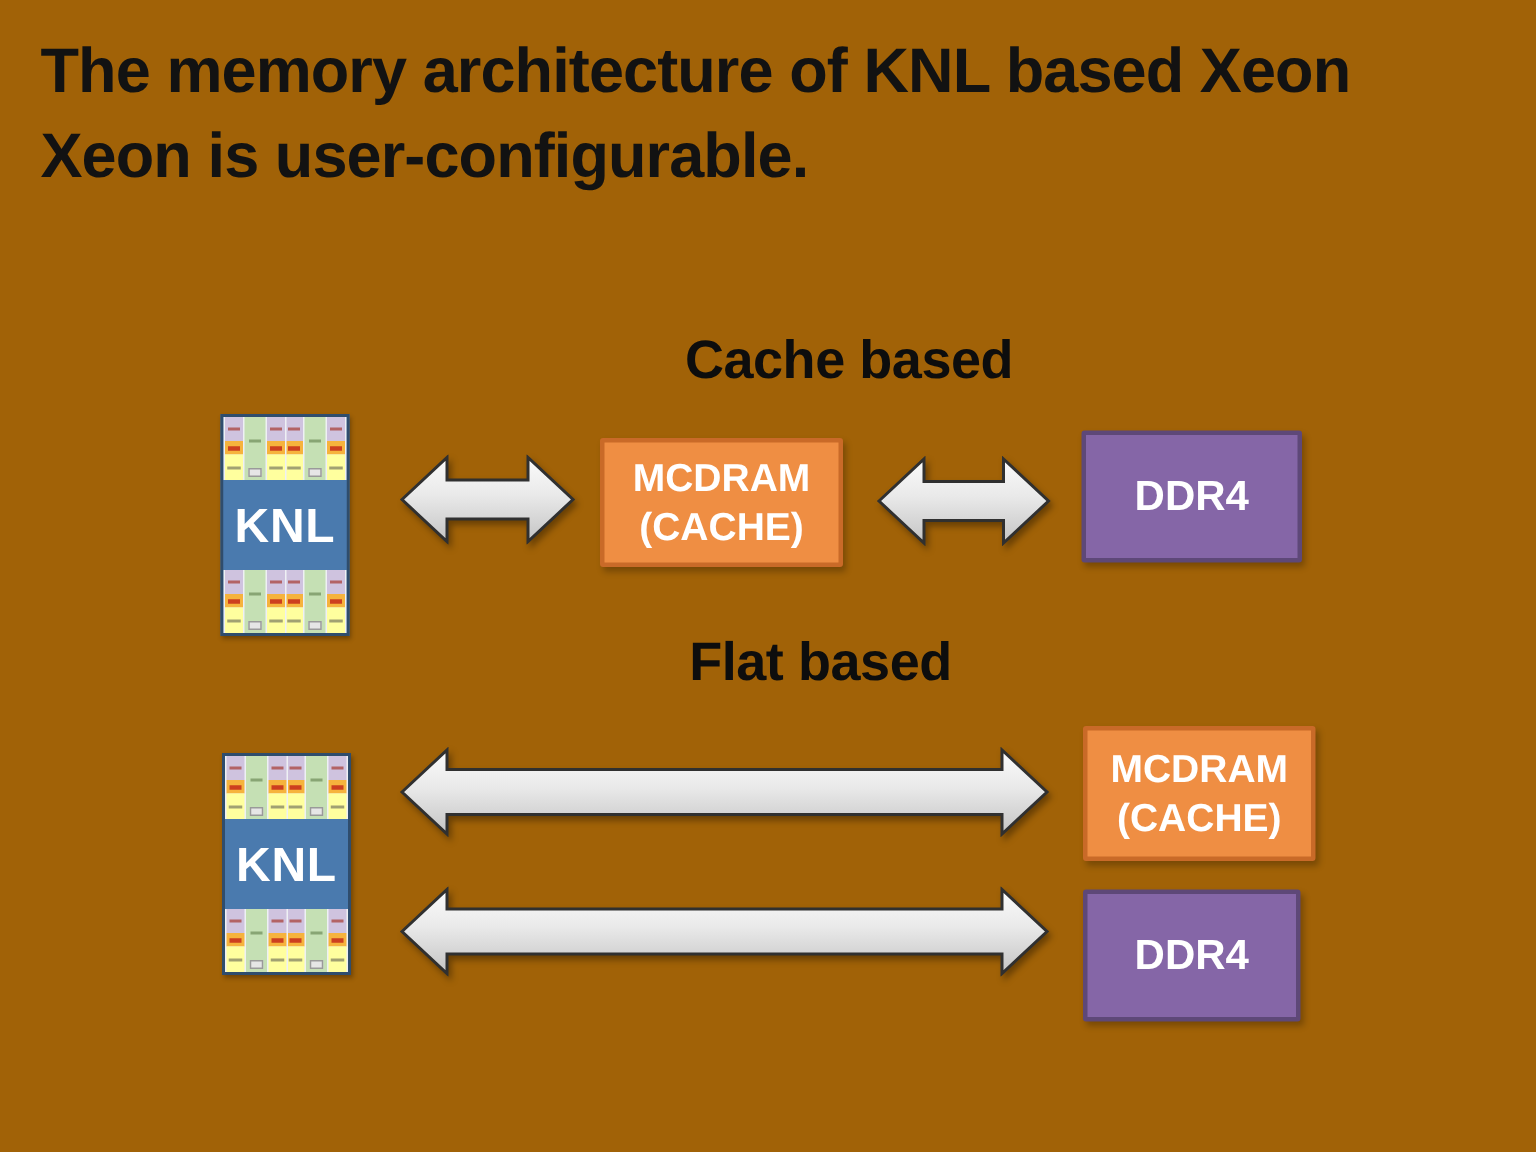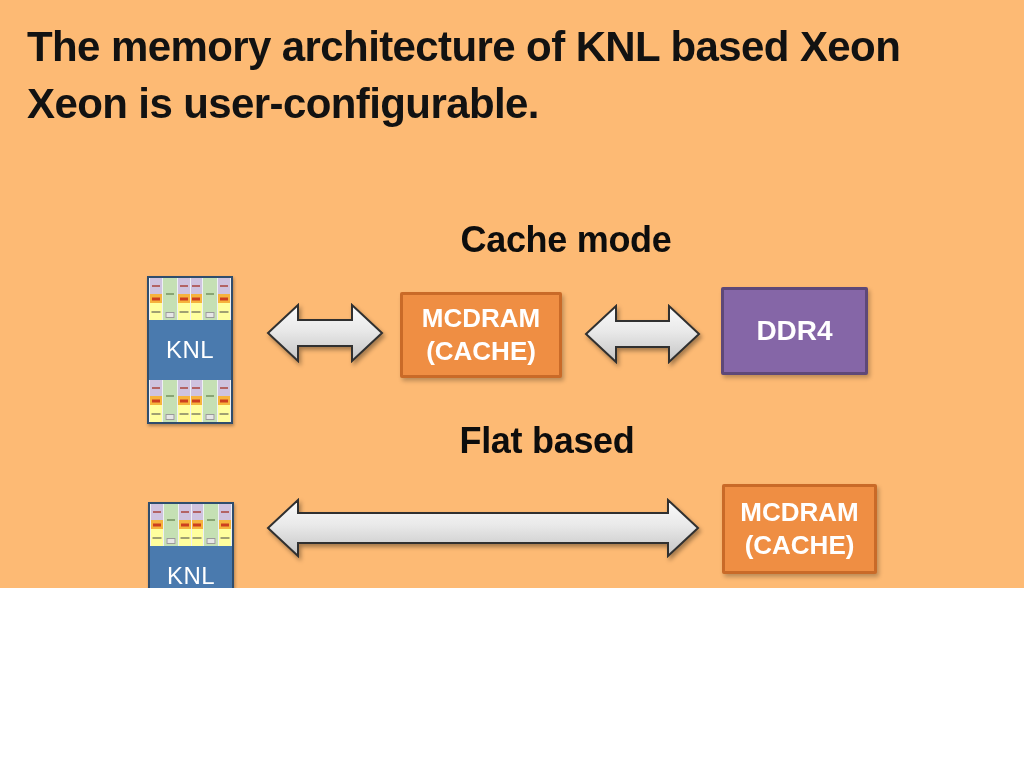--- a/index.html
+++ b/index.html
@@ -1,17 +1,17 @@
 <!DOCTYPE html>
 <html style="--mcdram-fill: #EF8E43; --mcdram-border: #C96A28; --ddr4-fill: #8566A7; --ddr4-border: #5E4878;"><head>
 <meta charset="utf-8">
 <style>
   html,body{margin:0;padding:0;background:#fff;}
   #slide{
-    position:relative;width:1024px;height:588px;background:#fdba74;
+    position:relative;width:1024px;height:768px;background:#a16207;
     font-family:"Liberation Sans", sans-serif;overflow:hidden;
   }
   .title{
     position:absolute;left:27px;top:18px;width:960px;
     font-size:42px;font-weight:bold;color:#121212;line-height:57px;letter-spacing:-0.6px;
   }
   .mode-heading{
     position:absolute;transform:translateX(-50%);
     font-size:36px;font-weight:bold;color:#0d0d0d;white-space:nowrap;letter-spacing:-0.3px;
   }
@@ -38,21 +38,21 @@
   }
   .blk{position:relative;}
   .blk::after{content:"";position:absolute;left:50%;top:50%;transform:translate(-50%,-50%);}
   .blk-lav{height:16px;background:#cfc3df;}
   .blk-lav::after{width:8px;height:2px;background:#a63b30;opacity:.7;}
   .blk-org{height:9px;background:#f6b33d;}
   .blk-org::after{width:8px;height:3px;background:#c52a1a;opacity:.85;}
   .blk-yel{flex:1;background:#ffff9e;}
   .blk-yel::after{width:9px;height:2px;background:#8a8a66;opacity:.8;}
   .die-mid{flex:1;display:flex;align-items:center;justify-content:center;background:#4a7aae;}
-  .die-mid span{color:#ffffff;font-weight:normal;font-size:24px;letter-spacing:.5px;}
+  .die-mid span{color:#ffffff;font-weight:bold;font-size:32px;letter-spacing:.5px;}
   #knl-cache{left:147px;top:276px;}
   #knl-flat{left:148px;top:502px;}
 
   
   .mem-box{
     position:absolute;box-sizing:border-box;border-radius:2px;
     display:flex;align-items:center;justify-content:center;text-align:center;
     color:#ffffff;font-weight:bold;box-shadow:2px 3px 4px rgba(0,0,0,0.25);
     padding:0 22px;
   }
@@ -72,21 +72,21 @@
 </head>
 <body>
 
 <div id="slide">
 
   <div class="title">
     <div>The memory architecture of KNL based Xeon</div>
     <div>Xeon is user-configurable.</div>
   </div>
 
-  <div class="mode-heading" id="cache-heading">Cache mode</div>
+  <div class="mode-heading" id="cache-heading">Cache based</div>
   <div class="mode-heading" id="flat-heading">Flat based</div>
 
   <div class="knl-chip" id="knl-cache">
     <div class="die-strip">
         <div class="die-col tile">
           <div class="blk blk-lav"></div>
           <div class="blk blk-org"></div>
           <div class="blk blk-yel"></div>
         </div>
         <div class="die-col core"></div>

